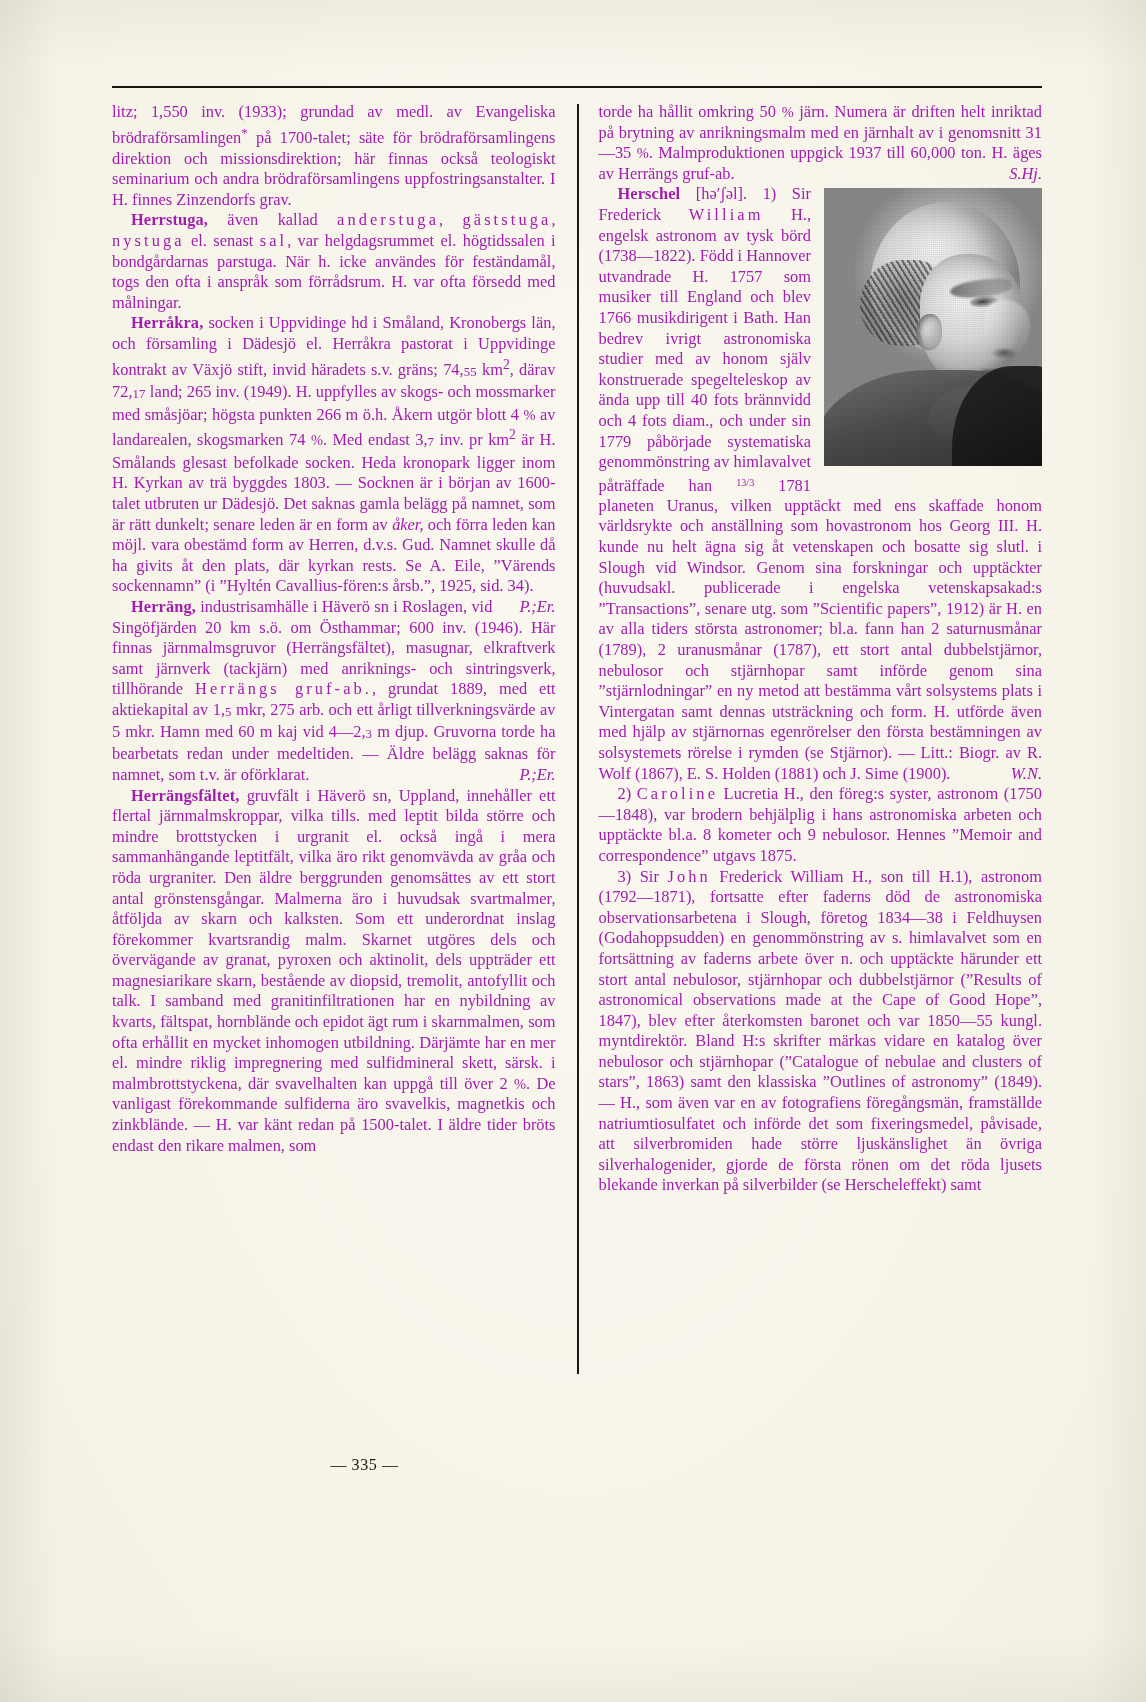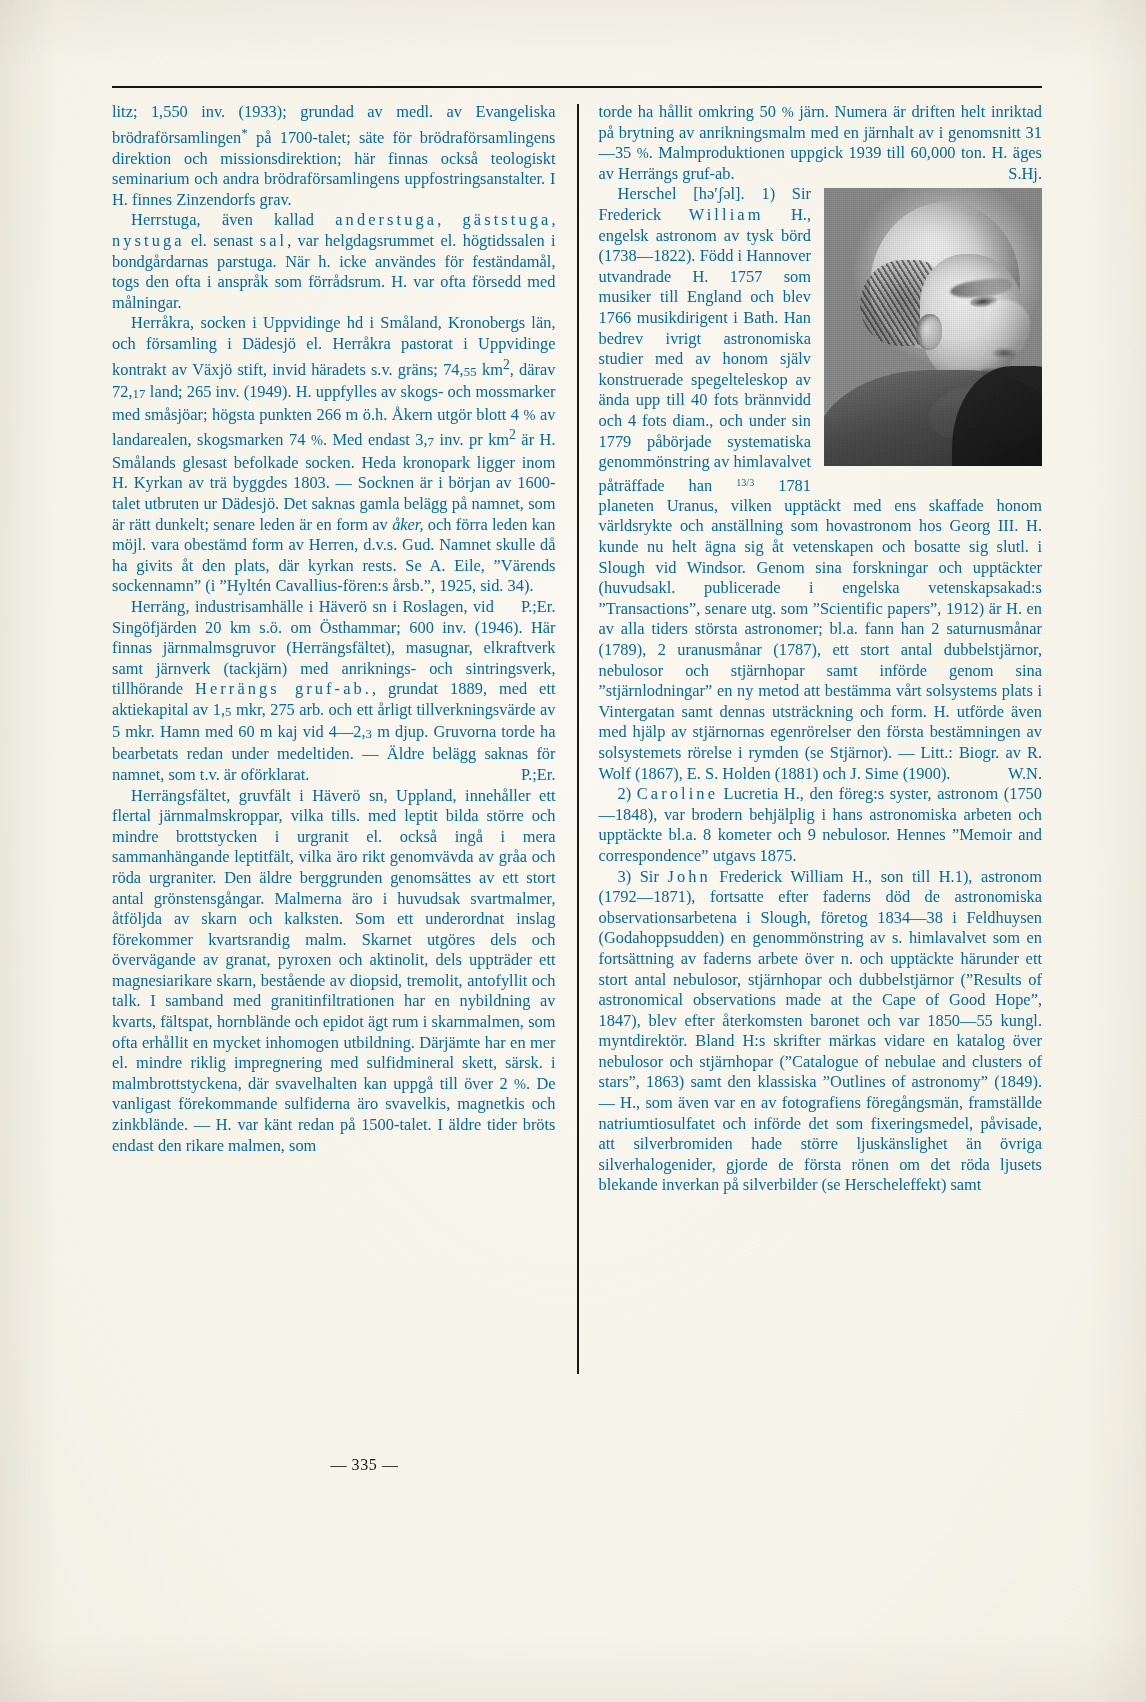--- a/index.html
+++ b/index.html
@@ -59,21 +59,21 @@
   
   .columns {
     position: relative;
     display: flex;
     gap: 0;
   }
   .col {
     width: 444px;
     font-size: 16.4px;
     line-height: 20.6px;
-    color: #0369a1;
+    color: #a21caf;
     text-align: justify;
     hyphens: none;
     -webkit-hyphens: none;
   }
   .col.left  { padding-right: 21px; }
   .col.right { padding-left: 22px; }
   .col-divider {
     position: absolute;
     left: 465px;
     top: 2px;
@@ -82,30 +82,31 @@
     background: #1d1a13;
   }
 
   p {
     margin: 0;
     text-indent: 19px;
   }
   p.noindent { text-indent: 0; }
 
   b.hw {
-    font-weight: normal;
+    font-weight: bold;
     letter-spacing: 0.1px;
   }
   .sp {
     letter-spacing: 3.1px;
   }
   i, .it {
     font-style: italic;
   }
   .sig {
+    font-style: italic;
     float: right;
     margin-left: 8px;
   }
   .small-num {
     font-size: 0.78em;
     vertical-align: -0.05em;
     letter-spacing: 0.2px;
   }
   sup.frac {
     font-size: 0.62em;
@@ -298,21 +299,21 @@
       <p><b class="hw">Herråkra,</b><span> socken i Uppvidinge hd i Småland, Kronobergs län, och församling i Dädesjö el. Herråkra pastorat i Uppvidinge kontrakt av Växjö stift, invid häradets s.v. gräns; 74,</span><span class="small-num">55</span><span> km</span><sup>2</sup><span>, därav 72,</span><span class="small-num">17</span><span> land; 265 inv. (1949). H. uppfylles av skogs- och mossmarker med småsjöar; högsta punkten 266 m ö.h. Åkern utgör blott 4 </span><span class="pct">%</span><span> av landarealen, skogsmarken 74 </span><span class="pct">%</span><span>. Med endast 3,</span><span class="small-num">7</span><span> inv. pr km</span><sup>2</sup><span> är H. Smålands glesast befolkade socken. Heda kronopark ligger inom H. Kyrkan av trä byggdes 1803. — Socknen är i början av 1600-talet utbruten ur Dädesjö. Det saknas gamla belägg på namnet, som är rätt dunkelt; senare leden är en form av </span><i>åker,</i><span> och förra leden kan möjl. vara obestämd form av Herren, d.v.s. Gud. Namnet skulle då ha givits åt den plats, där kyrkan rests. Se A. Eile, ”Värends sockennamn” (i ”Hyltén Cavallius-fören:s årsb.”, 1925, sid. 34).</span><span class="sig">P.;Er.</span></p>
 
       <p><b class="hw">Herräng,</b><span> industrisamhälle i Häverö sn i Roslagen, vid Singöfjärden 20 km s.ö. om Östhammar; 600 inv. (1946). Här finnas järnmalmsgruvor (Herrängsfältet), masugnar, elkraftverk samt järnverk (tackjärn) med anriknings- och sintringsverk, tillhörande </span><span class="sp">Herrängs gruf-ab.</span><span>, grundat 1889, med ett aktiekapital av 1,</span><span class="small-num">5</span><span> mkr, 275 arb. och ett årligt tillverkningsvärde av 5 mkr. Hamn med 60 m kaj vid 4—2,</span><span class="small-num">3</span><span> m djup. Gruvorna torde ha bearbetats redan under medeltiden. — Äldre belägg saknas för namnet, som t.v. är oförklarat.</span><span class="sig">P.;Er.</span></p>
 
       <p><b class="hw">Herrängsfältet,</b><span> gruvfält i Häverö sn, Uppland, innehåller ett flertal järnmalmskroppar, vilka tills. med leptit bilda större och mindre brottstycken i urgranit el. också ingå i mera sammanhängande leptitfält, vilka äro rikt genomvävda av gråa och röda urgraniter. Den äldre berggrunden genomsättes av ett stort antal grönstensgångar. Malmerna äro i huvudsak svartmalmer, åtföljda av skarn och kalksten. Som ett underordnat inslag förekommer kvartsrandig malm. Skarnet utgöres dels och övervägande av granat, pyroxen och aktinolit, dels uppträder ett magnesiarikare skarn, bestående av diopsid, tremolit, antofyllit och talk. I samband med granitinfiltrationen har en nybildning av kvarts, fältspat, hornblände och epidot ägt rum i skarnmalmen, som ofta erhållit en mycket inhomogen utbildning. Därjämte har en mer el. mindre riklig impregnering med sulfidmineral skett, särsk. i malmbrottstyckena, där svavelhalten kan uppgå till över 2 </span><span class="pct">%</span><span>. De vanligast förekommande sulfiderna äro svavelkis, magnetkis och zinkblände. — H. var känt redan på 1500-talet. I äldre tider bröts endast den rikare malmen, som</span></p>
 
     </div>
 
     <div class="col right">
 
-      <p class="noindent"><span>torde ha hållit omkring 50 </span><span class="pct">%</span><span> järn. Numera är driften helt inriktad på brytning av anrikningsmalm med en järnhalt av i genomsnitt 31—35 </span><span class="pct">%</span><span>. Malmproduktionen uppgick 1939 till 60,000 ton. H. äges av Herrängs gruf-ab.</span><span class="sig">S.Hj.</span></p>
+      <p class="noindent"><span>torde ha hållit omkring 50 </span><span class="pct">%</span><span> järn. Numera är driften helt inriktad på brytning av anrikningsmalm med en järnhalt av i genomsnitt 31—35 </span><span class="pct">%</span><span>. Malmproduktionen uppgick 1937 till 60,000 ton. H. äges av Herrängs gruf-ab.</span><span class="sig">S.Hj.</span></p>
 
       <p><span class="portrait">
             <span class="plate"></span>
             <span class="skull"></span>
             <span class="hair"></span>
             <span class="face"></span>
             <span class="brow"></span>
             <span class="eye"></span>
             <span class="nose"></span>
             <span class="nostril"></span>

